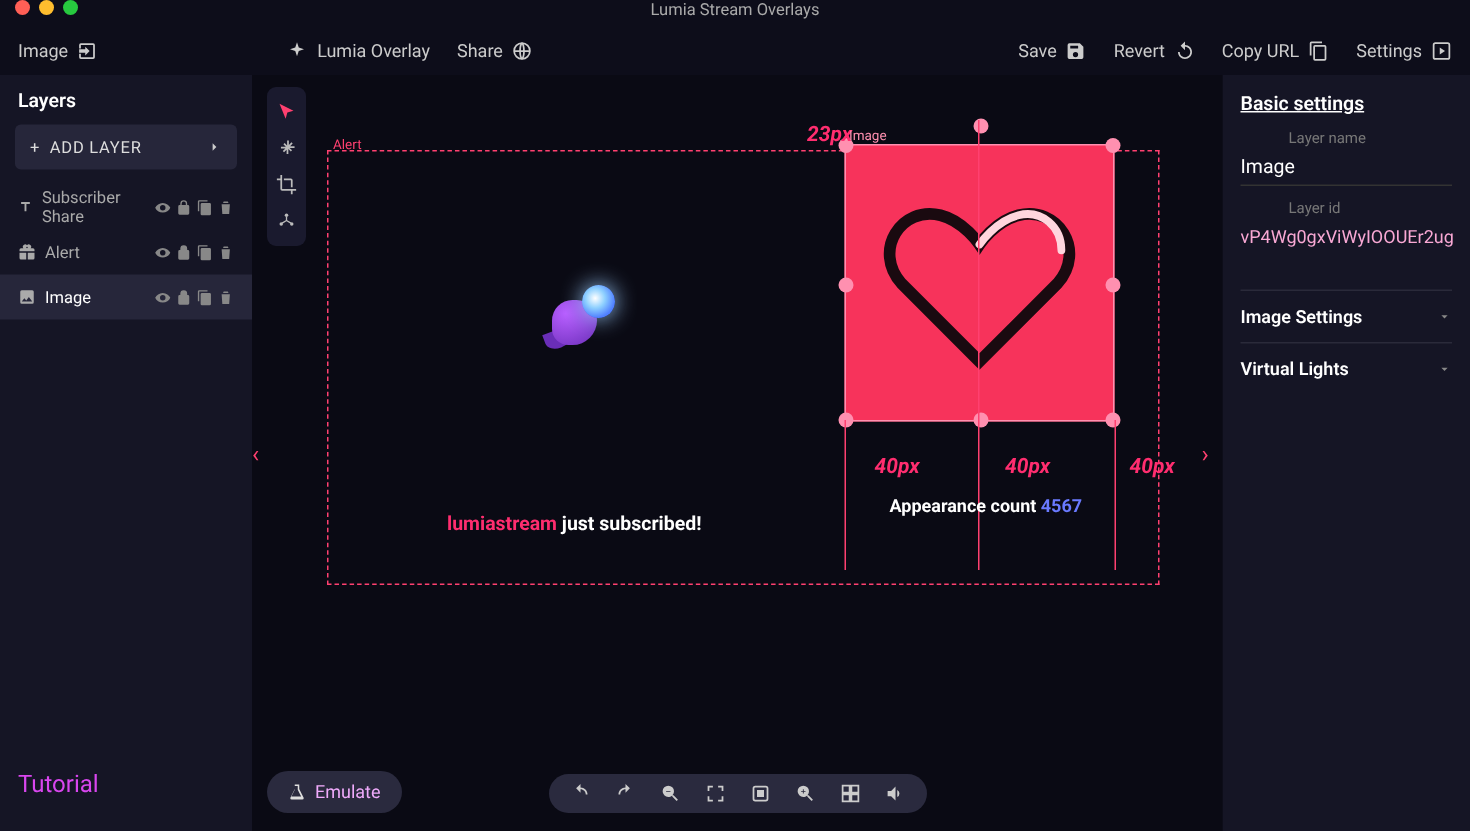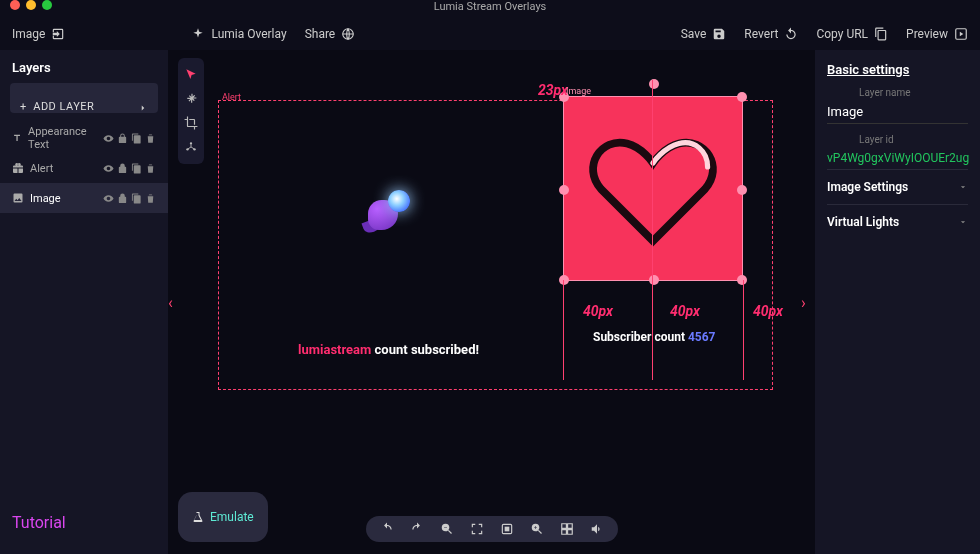--- a/index.html
+++ b/index.html
@@ -15,21 +15,21 @@
 
 .toolbar { height: 32px; display: flex; align-items: center; padding: 0 12px; justify-content: space-between; }
 .toolbar-left, .toolbar-right { display: flex; align-items: center; gap: 18px; }
 .toolbar-btn { display: flex; align-items: center; gap: 6px; color: #ccc; font-size: 12px; cursor: pointer; }
 .toolbar-btn svg { width: 14px; height: 14px; fill: #ccc; }
 
 .main { display: flex; height: 504px; position: relative; }
 
 .sidebar-left { width: 168px; background: #151525; padding: 10px 0; display: flex; flex-direction: column; }
 .sidebar-title { font-size: 13px; font-weight: 600; color: #fff; padding: 0 12px 8px; }
-.add-layer { margin: 0 10px 10px; height: 30px; background: #26263a; border-radius: 4px; display: flex; align-items: flex-end; justify-content: space-between; padding: 0 10px; font-size: 11px; letter-spacing: 0.5px; color: #ddd; cursor: pointer; }
+.add-layer { margin: 0 10px 10px; height: 30px; background: #26263a; border-radius: 4px; display: flex; align-items: center; justify-content: space-between; padding: 0 10px; font-size: 11px; letter-spacing: 0.5px; color: #ddd; cursor: pointer; }
 .layer-item { height: 30px; display: flex; align-items: center; padding: 0 12px; gap: 6px; font-size: 11px; color: #aaa; cursor: pointer; }
 .layer-item.active { background: #26263a; color: #fff; }
 .layer-icons { margin-left: auto; display: flex; gap: 3px; }
 .layer-icons svg { width: 11px; height: 11px; fill: #888; cursor: pointer; }
 .layer-type-icon { width: 12px; height: 12px; fill: #aaa; }
 .tutorial-link { margin-top: auto; padding: 12px; font-size: 16px; color: #d946ef; cursor: pointer; }
 
 .canvas-area { flex: 1; position: relative; background: #0a0a14; }
 .tool-col { position: absolute; left: 10px; top: 8px; width: 26px; display: flex; flex-direction: column; gap: 10px; align-items: center; padding: 10px 0; background: #1a1a2e; border-radius: 6px; }
 .tool-col svg { width: 14px; height: 14px; fill: #bbb; cursor: pointer; }
@@ -61,30 +61,30 @@
 
 .guide-line { position: absolute; background: #ff4070; }
 .guide-vert { width: 1px; left: 484px; top: 30px; height: 300px; }
 .guide-vert2 { width: 1px; left: 395px; top: 230px; height: 100px; }
 .guide-vert3 { width: 1px; left: 575px; top: 230px; height: 100px; }
 
 .dim-label { position: absolute; color: #ff2d6f; font-size: 14px; font-weight: 700; font-style: italic; }
 .subcount { position: absolute; left: 425px; top: 280px; font-size: 12px; font-weight: 700; color: #fff; }
 .subcount .num { color: #6a7aff; }
 
-.emulate-btn { position: absolute; left: 10px; bottom: 12px; background: #2a2a3e; padding: 18px 14px; border-radius: 14px; display: flex; align-items: center; gap: 6px; font-size: 12px; color: #5eead4; cursor: pointer; margin-top: 22px; }
+.emulate-btn { position: absolute; left: 10px; bottom: 12px; background: #2a2a3e; padding: 7px 14px; border-radius: 14px; display: flex; align-items: center; gap: 6px; font-size: 12px; color: #f0abfc; cursor: pointer; margin-top: 22px; }
 
 .bottom-toolbar { position: absolute; left: 50%; bottom: 12px; transform: translateX(-50%); background: #2a2a3e; border-radius: 14px; padding: 6px 14px; display: flex; gap: 16px; align-items: center; }
 .bottom-toolbar svg { width: 14px; height: 14px; fill: #ccc; cursor: pointer; }
 
 .sidebar-right { width: 165px; background: #151525; padding: 12px 12px; }
 .panel-title { font-size: 13px; font-weight: 600; color: #fff; margin-bottom: 10px; text-decoration: underline; }
 .field-label { font-size: 10px; color: #777; margin-bottom: 2px; padding-left: 32px; }
 .field-value { font-size: 13px; color: #fff; padding: 4px 0; border-bottom: 1px solid #333; margin-bottom: 10px; }
-.field-static { font-size: 12px; color: #22c55e; padding: 4px 0; margin-bottom: 0; }
+.field-static { font-size: 12px; color: #f9a8d4; padding: 4px 0; margin-bottom: 24px; }
 .accordion { display: flex; justify-content: space-between; align-items: center; padding: 10px 0; border-top: 1px solid #2a2a3a; font-size: 12px; color: #fff; font-weight: 600; cursor: pointer; }
 .accordion svg { width: 10px; height: 10px; fill: #888; }
 </style>
 </head>
 <body>
 
 <div class="titlebar">
   <div class="traffic-lights">
     <div class="tl red"></div>
     <div class="tl yellow"></div>
@@ -129,21 +129,21 @@
           <path d="M12 5V1L7 6l5 5V7c3.31 0 6 2.69 6 6s-2.69 6-6 6-6-2.69-6-6H4c0 4.42 3.58 8 8 8s8-3.58 8-8-3.58-8-8-8z"></path>
         </svg>
     </div>
     <div class="toolbar-btn">
       <span>Copy URL</span>
       <svg viewBox="0 0 24 24">
           <path d="M16 1H4a2 2 0 00-2 2v14h2V3h12V1zm3 4H8a2 2 0 00-2 2v14a2 2 0 002 2h11a2 2 0 002-2V7a2 2 0 00-2-2zm0 16H8V7h11v14z"></path>
         </svg>
     </div>
     <div class="toolbar-btn">
-      <span>Preview</span>
+      <span>Settings</span>
       <svg viewBox="0 0 24 24">
           <rect x="3" y="3" width="18" height="18" rx="2" fill="none" stroke="#ccc" stroke-width="2"></rect>
           <path d="M10 8l6 4-6 4z"></path>
         </svg>
     </div>
   </div>
 </div>
 
 <div class="main">
   <div class="sidebar-left">
@@ -152,21 +152,21 @@
       <span>+ &nbsp;<span>ADD LAYER</span></span>
       <svg width="10" height="10" viewBox="0 0 24 24" fill="#ccc">
           <path d="M9 6l6 6-6 6z"></path>
         </svg>
     </div>
 
     <div class="layer-item">
       <svg class="layer-type-icon" viewBox="0 0 24 24">
           <path d="M5 4v3h5.5v12h3V7H19V4z"></path>
         </svg>
-      <span>Appearance Text</span>
+      <span>Subscriber Share</span>
       <div class="layer-icons">
         <svg viewBox="0 0 24 24">
             <path d="M12 5C7 5 2.73 8.11 1 12c1.73 3.89 6 7 11 7s9.27-3.11 11-7c-1.73-3.89-6-7-11-7zm0 11a4 4 0 110-8 4 4 0 010 8z"></path>
           </svg>
         <svg viewBox="0 0 24 24">
             <path d="M18 8h-1V6a5 5 0 00-10 0v2H6a2 2 0 00-2 2v10a2 2 0 002 2h12a2 2 0 002-2V10a2 2 0 00-2-2zM9 6a3 3 0 016 0v2H9V6z"></path>
           </svg>
         <svg viewBox="0 0 24 24">
             <path d="M16 1H4a2 2 0 00-2 2v14h2V3h12V1zm3 4H8a2 2 0 00-2 2v14a2 2 0 002 2h11a2 2 0 002-2V7a2 2 0 00-2-2z"></path>
           </svg>
@@ -246,21 +246,21 @@
     <div class="canvas-label">Alert</div>
     <div class="canvas-frame"></div>
 
     <div class="creature">
       <div class="tail"></div>
       <div class="body"></div>
       <div class="orb"></div>
     </div>
 
     <div class="sub-text">
-      <span class="pink">lumiastream</span><span class="white"> count subscribed!</span>
+      <span class="pink">lumiastream</span><span class="white"> just subscribed!</span>
     </div>
 
     <div class="sel-image">
       <svg class="heart" width="130" height="120" viewBox="0 0 100 90">
         <path d="M50 85 L10 45 C-5 28 10 5 30 10 C42 13 50 25 50 25 C50 25 58 13 70 10 C90 5 105 28 90 45 Z" fill="#f7335b" stroke="#1a0a10" stroke-width="6"></path>
         <path d="M50 25 C50 25 58 13 70 10 C82 7 92 16 92 28" fill="none" stroke="#ffd5dd" stroke-width="4" stroke-linecap="round"></path>
       </svg>
     </div>
 
     <div class="sel-handles" style="left:395px; top:46px; width:180px; height:185px;">
@@ -278,21 +278,21 @@
     <div class="guide-line guide-vert2"></div>
     <div class="guide-line guide-vert3"></div>
 
     <div class="dim-label" style="left:370px; top:32px">23px</div>
     <div class="dim-label" style="left:415px; top:253px">40px</div>
     <div class="dim-label" style="left:502px; top:253px">40px</div>
     <div class="dim-label" style="left:585px; top:253px">40px</div>
     <div style="position:absolute; left:398px; top:36px; font-size:9px; color:#ff90b0">Image</div>
 
     <div class="subcount">
-      <span>Subscriber count </span><span class="num">4567</span>
+      <span>Appearance count </span><span class="num">4567</span>
     </div>
 
     <div class="emulate-btn">
       <svg width="12" height="12" viewBox="0 0 24 24" fill="#ddd">
           <path d="M9 2v6L3 20a2 2 0 002 2h14a2 2 0 002-2L15 8V2H9zm2 2h2v5l4.5 9h-13L9 9V4z"></path>
         </svg>
       <span>Emulate</span>
     </div>
 
     <div class="bottom-toolbar">

